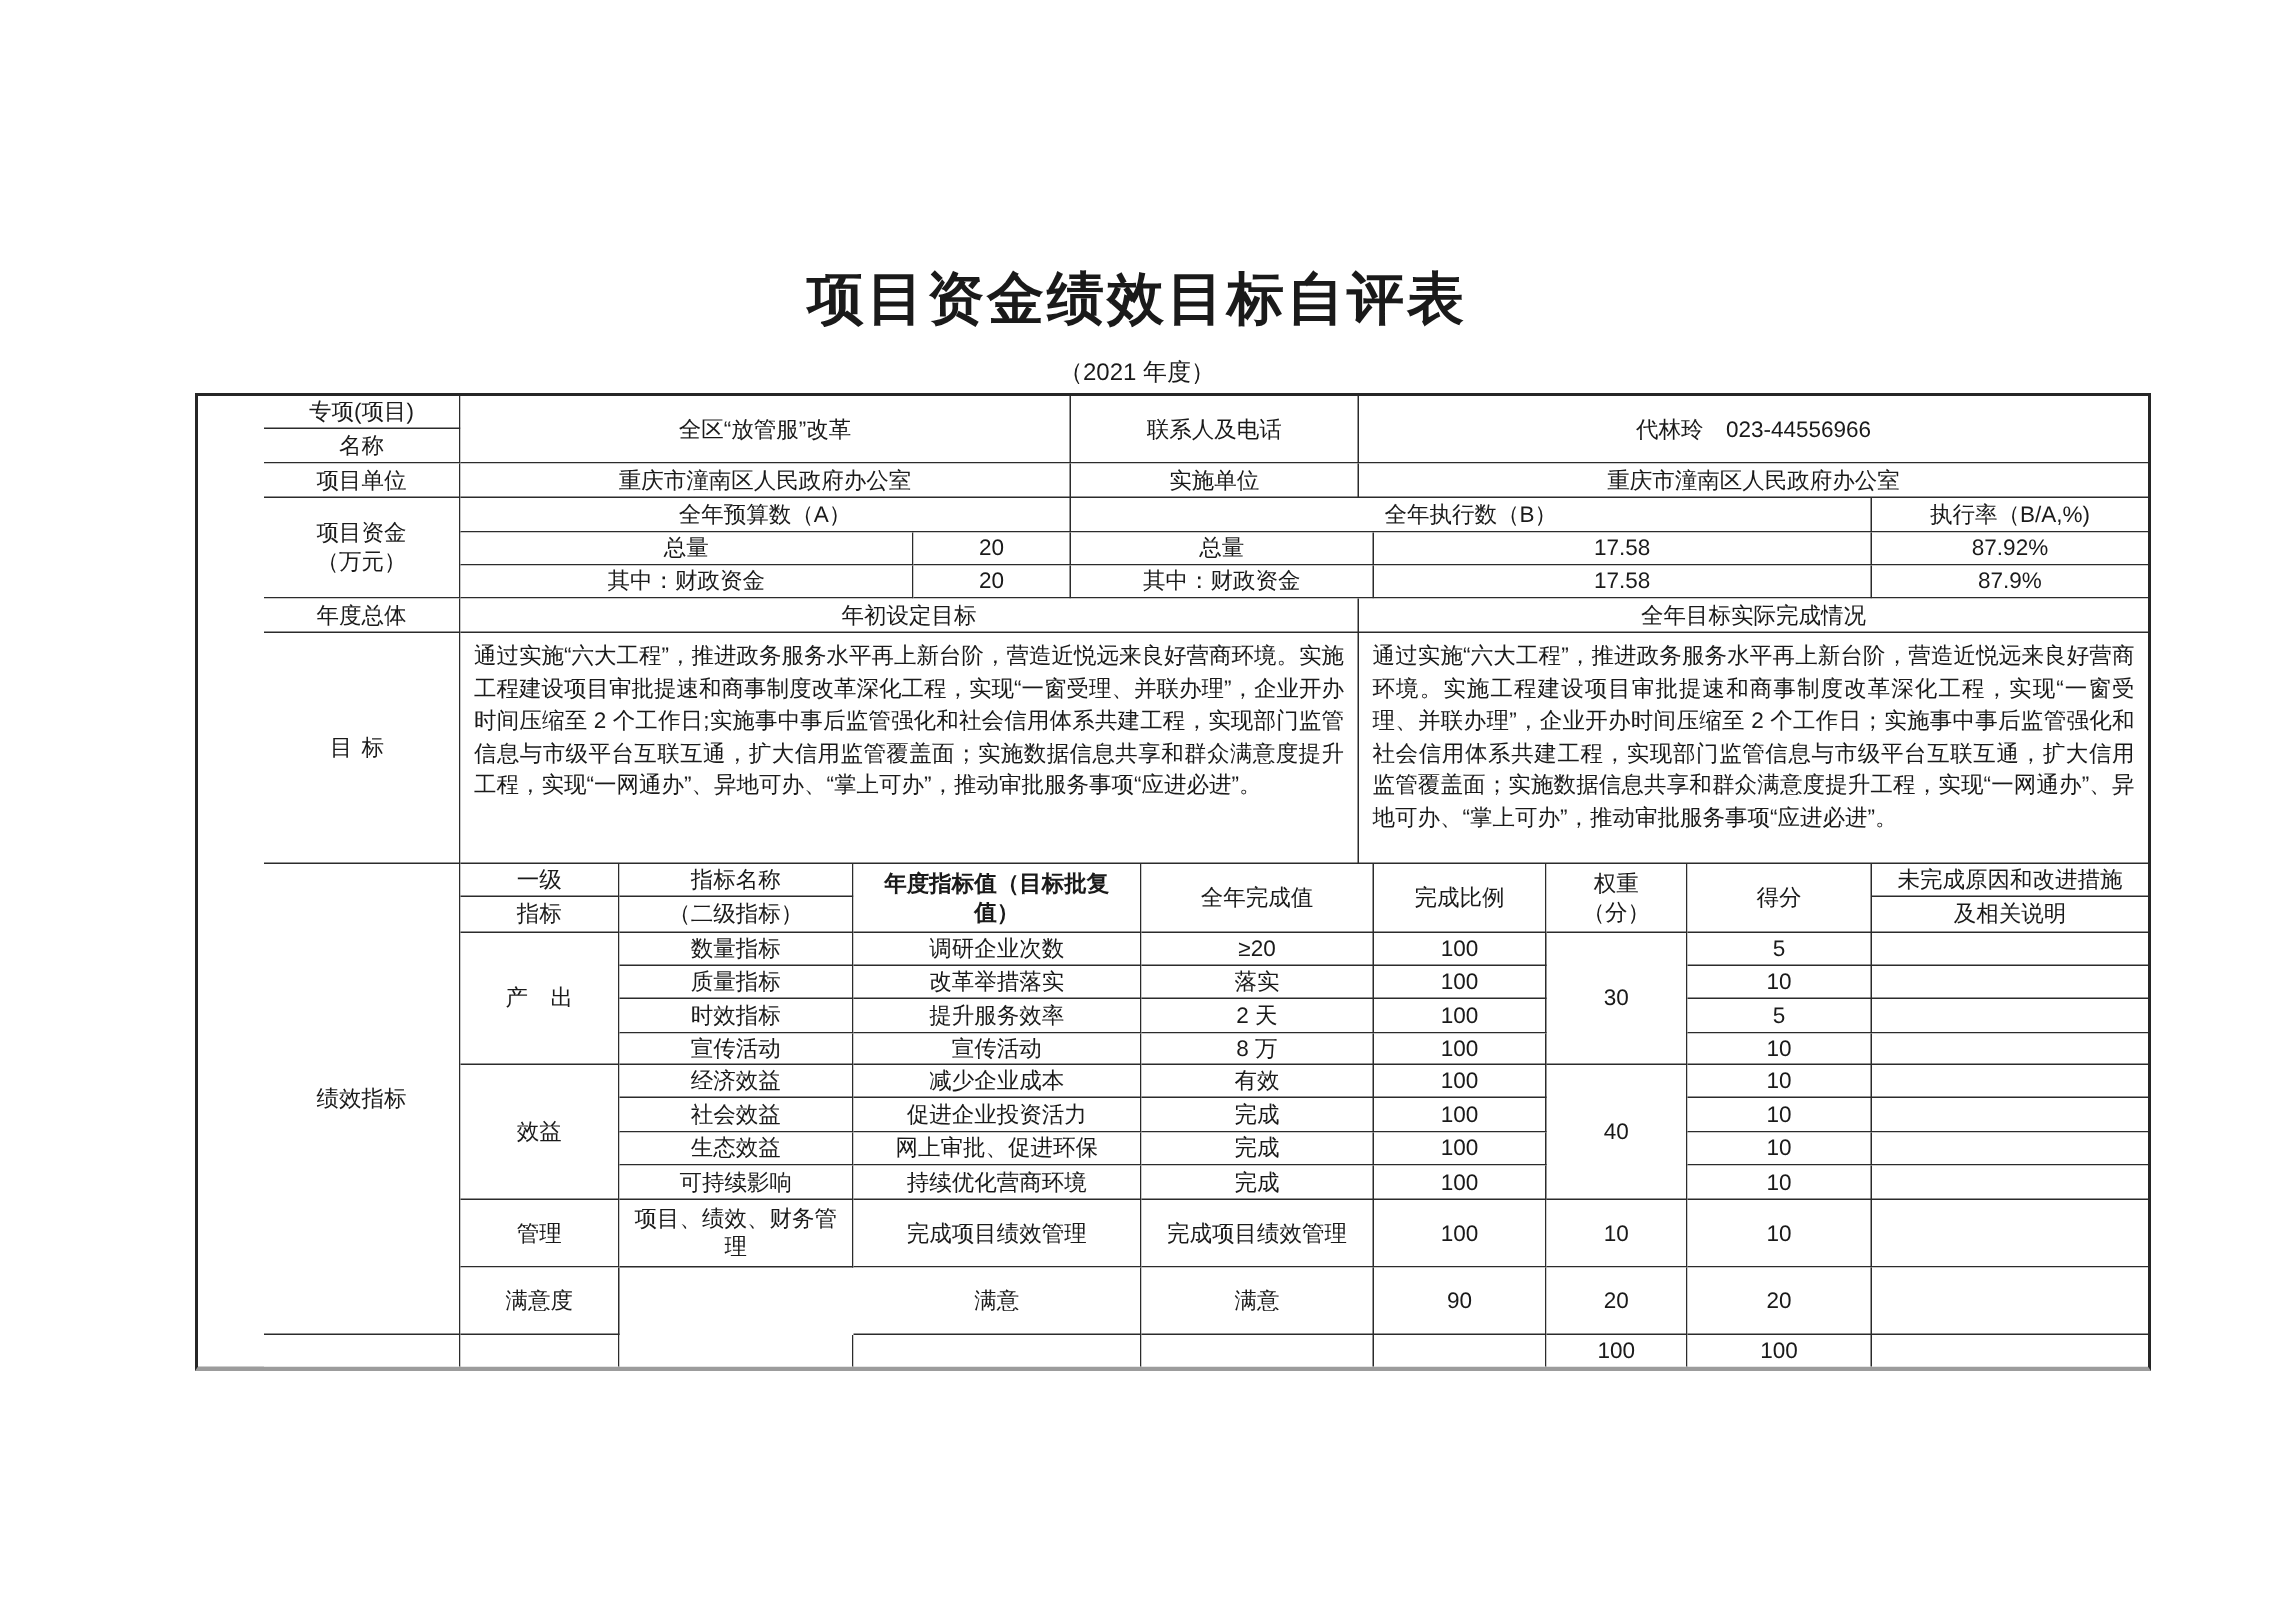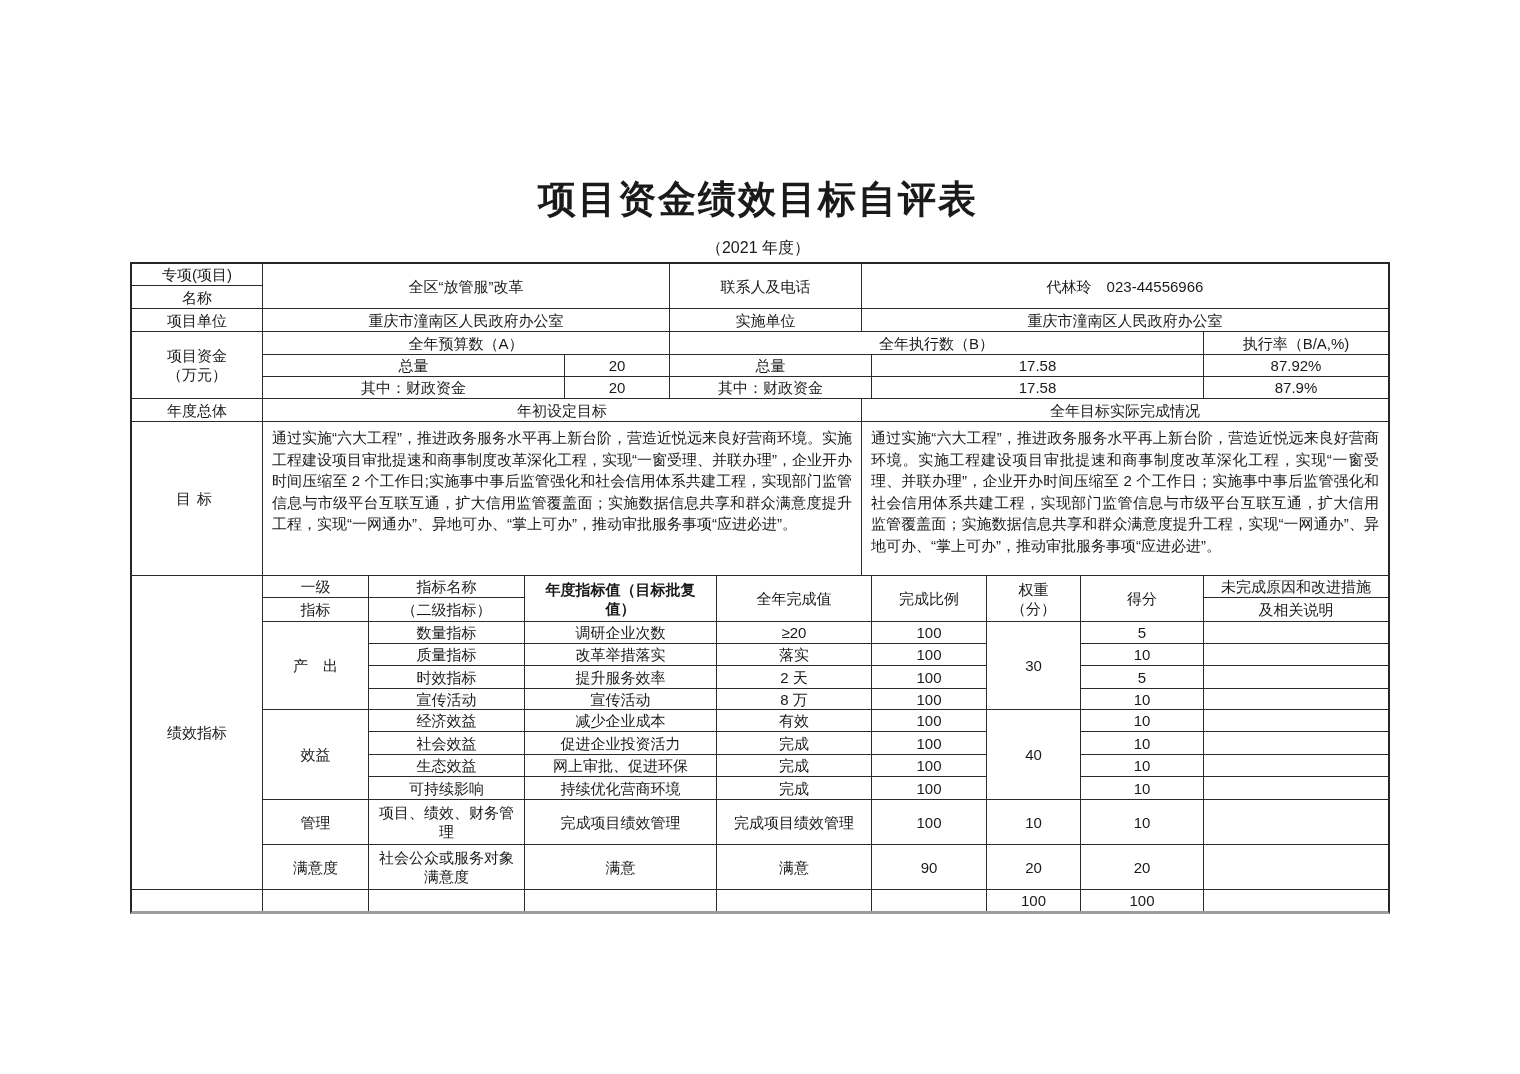--- a/index.html
+++ b/index.html
@@ -19,20 +19,21 @@
   }
   .doc-table{
     position:absolute;left:130px;top:262px;
     display:grid;
     grid-template-columns:131px 106px 156px 40px 105px 47px 145px 10px 115px 94px 123px 184px;
     grid-template-rows:22px 23px 23px 23px 22px 22px 23px 154px 22px 24px 22px 22px 23px 21px 22px 23px 22px 23px 45px 45px 21px;
     border:2px solid #262626;
     border-bottom:3px solid #9c9c9c;
     background:#fff;
     font-size:15px;
+    padding-left:44px;
   }
   .cell{
     border-right:1px solid #2b2b2b;
     border-bottom:1px solid #2b2b2b;
     display:flex;flex-direction:column;align-items:center;justify-content:center;
     text-align:center;line-height:19px;padding:0 4px;overflow:hidden;background:#fff;
   }
   .cell.text{
     display:block;text-align:justify;padding:5px 9px 0 9px;line-height:21.5px;
   }
@@ -170,21 +171,20 @@
   <div class="cell" style="grid-area:19/2/20/3">管理</div>
   <div class="cell" style="grid-area:19/3/20/4">项目、绩效、财务管理</div>
   <div class="cell" style="grid-area:19/4/20/7">完成项目绩效管理</div>
   <div class="cell" style="grid-area:19/7/20/9">完成项目绩效管理</div>
   <div class="cell" style="grid-area:19/9/20/10">100</div>
   <div class="cell" style="grid-area:19/10/20/11">10</div>
   <div class="cell" style="grid-area:19/11/20/12">10</div>
   <div class="cell no-br" style="grid-area:19/12/20/13"></div>
 
   <div class="cell" style="grid-area:20/2/21/3">满意度</div>
-  <div class="cell" style="grid-area:20/3/21/4">社会公众或服务对象满意度</div>
   <div class="cell" style="grid-area:20/4/21/7">满意</div>
   <div class="cell" style="grid-area:20/7/21/9">满意</div>
   <div class="cell" style="grid-area:20/9/21/10">90</div>
   <div class="cell" style="grid-area:20/10/21/11">20</div>
   <div class="cell" style="grid-area:20/11/21/12">20</div>
   <div class="cell no-br" style="grid-area:20/12/21/13"></div>
 
   <div class="cell no-bb" style="grid-area:21/1/22/2"></div>
   <div class="cell no-bb" style="grid-area:21/2/22/3"></div>
   <div class="cell no-bb" style="grid-area:21/3/22/4"></div>

